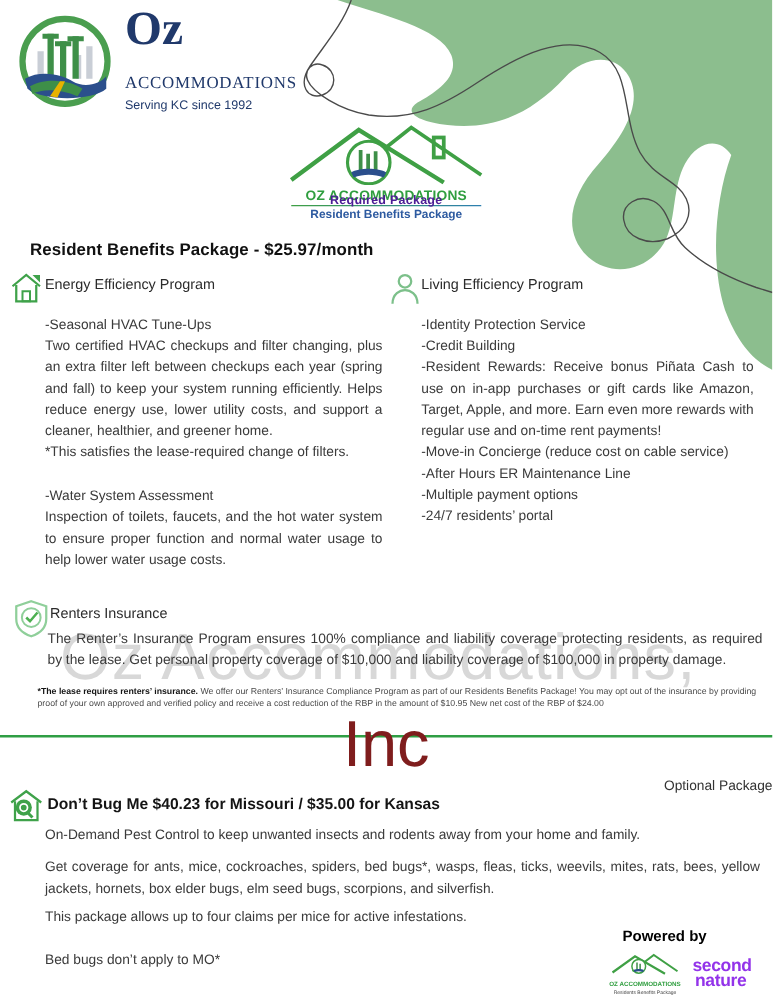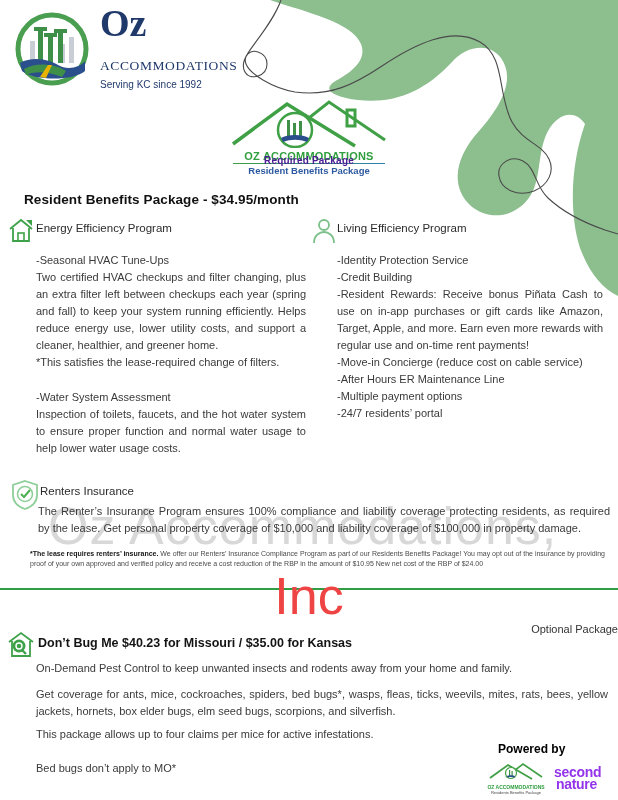--- a/index.html
+++ b/index.html
@@ -33,21 +33,21 @@
   .main-heading{left:24px;top:192px;font-size:13.5px;font-weight:800;color:#111;z-index:3;letter-spacing:0.1px;}
 
   .section-title{font-size:11.5px;color:#2b2b2b;z-index:3;}
   .body-text{font-size:11px;line-height:17px;color:#3a3a3a;z-index:3;}
   .just{text-align:justify;}
 
   .fine-print{font-size:7px;line-height:10px;color:#4a4a4a;z-index:3;}
   .fine-print b{color:#151515;}
 
   .watermark1{left:48px;top:496px;width:566px;font-size:52px;color:#d8d8d8;z-index:1;white-space:nowrap;letter-spacing:1px;}
-  .watermark2{left:0;right:0;top:566px;text-align:center;font-size:52px;color:#ef4444;z-index:1;}
+  .watermark2{left:0;right:0;top:566px;text-align:center;font-size:52px;color:#7f1d1d;z-index:1;}
 
   .divider{left:0;top:588px;width:618px;height:2px;background:#2f9e44;z-index:0;}
   .optional-label{left:0;right:0;top:623px;text-align:right;font-size:11px;color:#333;z-index:3;}
 
   .bug-heading{left:38px;top:636px;font-size:12.5px;font-weight:800;color:#141414;z-index:3;}
 
   .powered-by{left:498px;top:742px;font-size:12px;font-weight:800;color:#000;z-index:3;}
   .footer-logos{left:486px;top:760px;display:flex;align-items:flex-start;gap:8px;z-index:3;}
   .mini-oz{width:60px;text-align:center;}
   .mini-oz-title{font-size:5px;color:#2f9e3f;font-weight:bold;letter-spacing:0;line-height:6px;}
@@ -128,21 +128,21 @@
       <rect x="70" y="29" width="3" height="17" fill="#3e8f48"></rect>
       <path d="M52 46 C 58 42, 74 42, 80 46 L 78 50 C 70 47, 62 47, 54 50 Z" fill="#2b4f8c"></path>
     </svg>
     <div class="cl-title">OZ ACCOMMODATIONS</div>
     <div class="cl-rule"></div>
     <div class="cl-sub">Resident Benefits Package</div>
   </div>
 
   <div class="abs required-label">Required Package</div>
 
-  <div class="abs main-heading">Resident Benefits Package - $34.95/month</div>
+  <div class="abs main-heading">Resident Benefits Package - $25.97/month</div>
 
   <svg class="abs" style="left:8px;top:217px;z-index:3" width="26" height="26" viewBox="0 0 26 26" aria-hidden="true">
     <polyline points="2,12 13,3 24,12" fill="none" stroke="#3fa24a" stroke-width="1.8"></polyline>
     <polyline points="5,11 5,24 21,24 21,11" fill="none" stroke="#3fa24a" stroke-width="1.8"></polyline>
     <rect x="10" y="16" width="6" height="8" fill="none" stroke="#3fa24a" stroke-width="1.6"></rect>
     <path d="M18 3 L24 3 L24 9 Z" fill="#3fa24a"></path>
   </svg>
   <div class="abs section-title" style="left:36px;top:222px">Energy Efficiency Program</div>
 
   <div class="abs body-text" style="left:36px;top:252px;width:270px">

